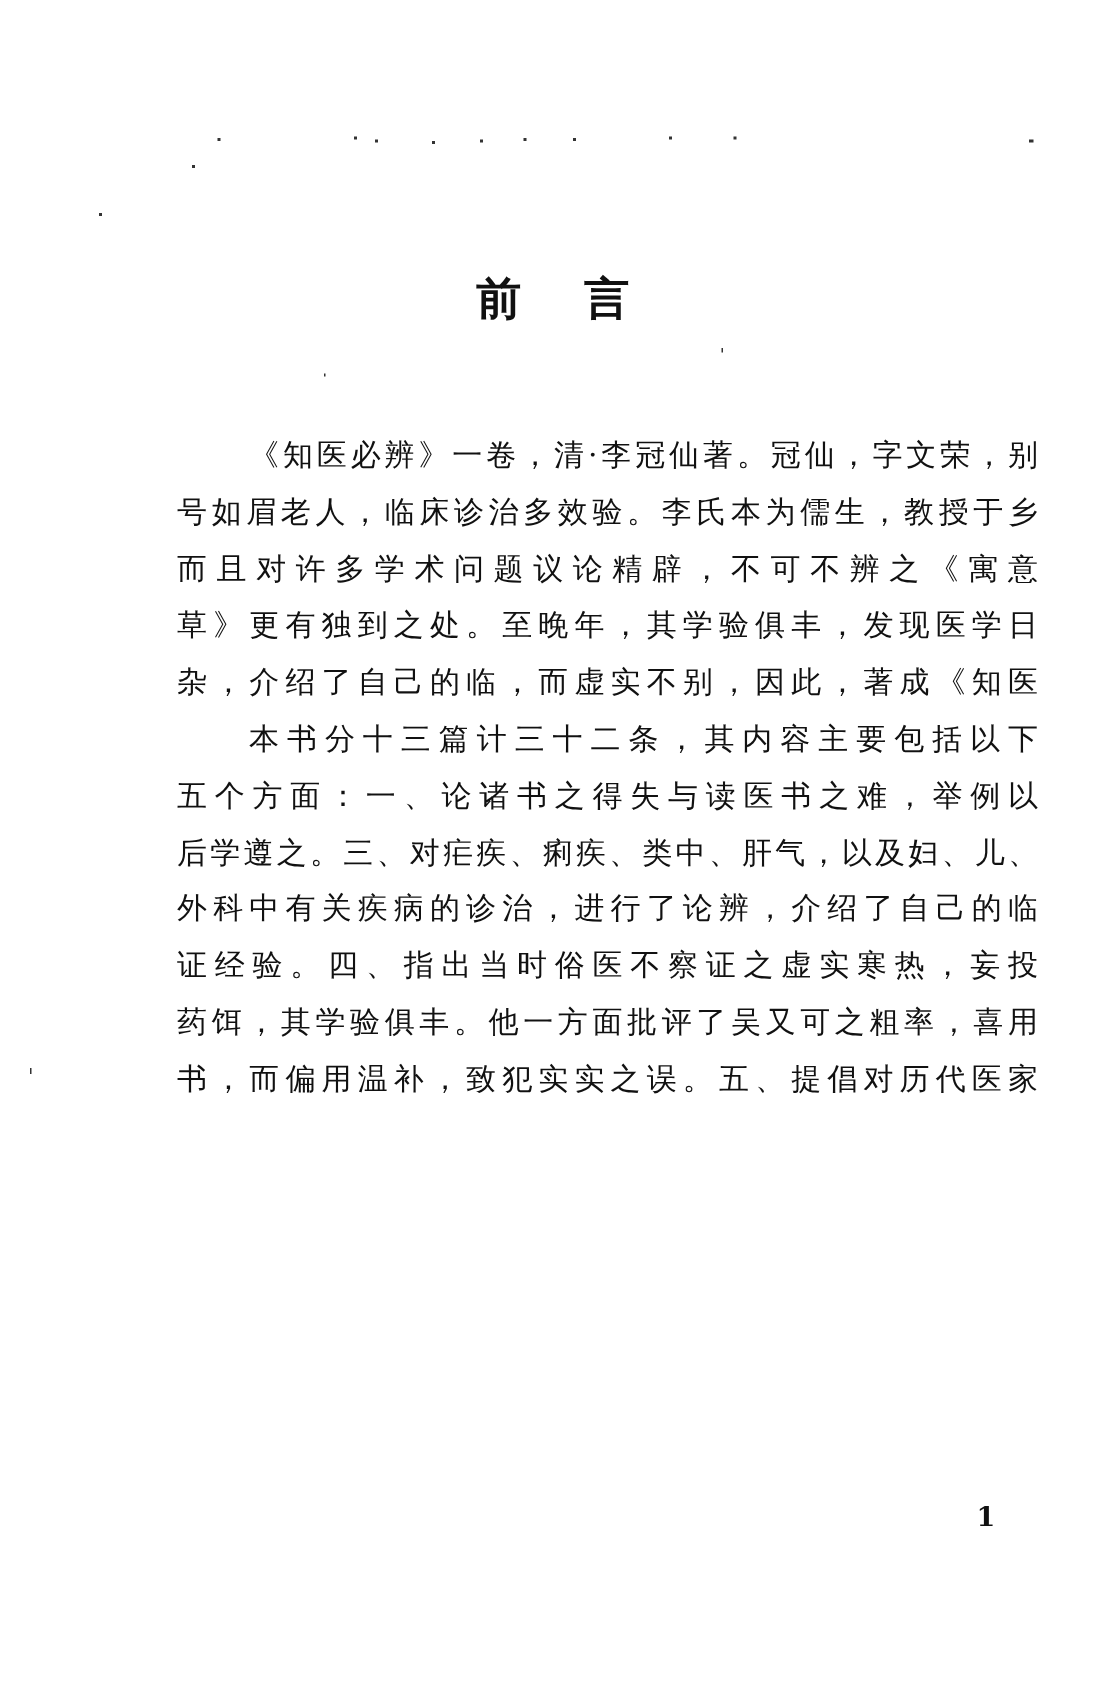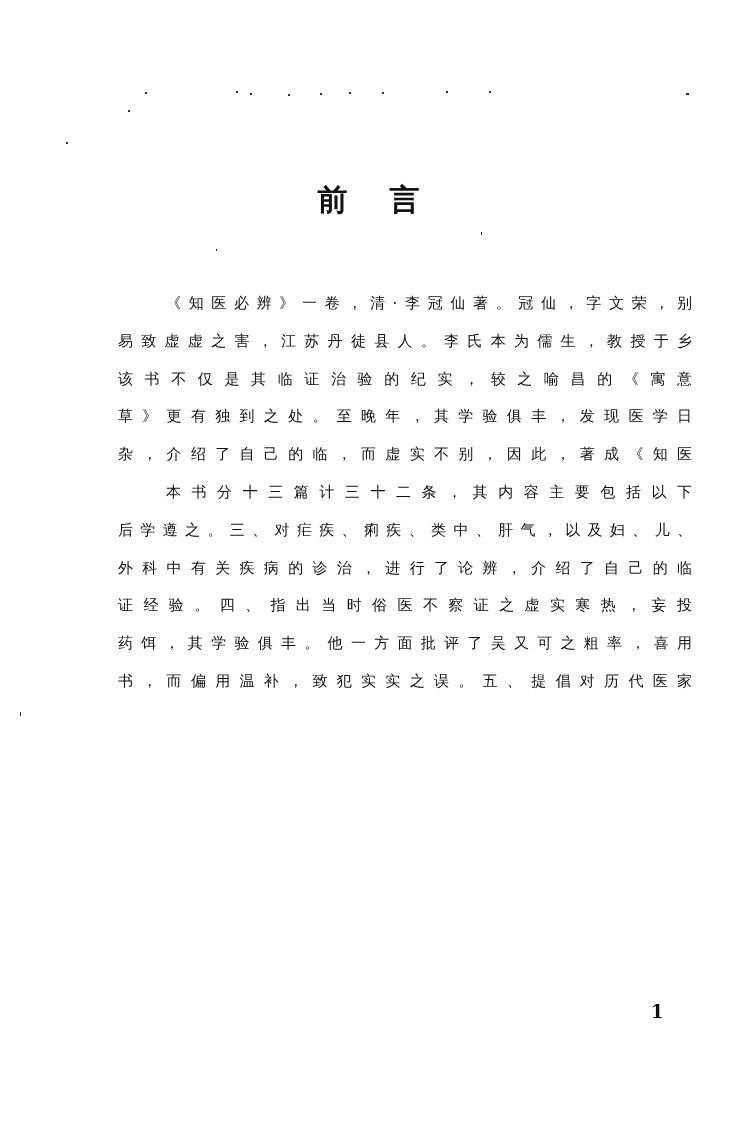--- a/index.html
+++ b/index.html
@@ -44,21 +44,21 @@
     .body-text {
       position: absolute;
       left: 118px;
       top: 285px;
       width: 574px;
     }
     .line {
       display: block;
       height: 37.8px;
       line-height: 37.8px;
-      font-size: 15px;
+      font-size: 20px;
       white-space: nowrap;
       text-align: justify;
       text-align-last: justify;
       letter-spacing: 0px;
     }
     .line.indent {
       padding-left: 48px;
     }
     .page-number {
       position: absolute;
@@ -88,27 +88,28 @@
   <div class="speck" style="left:66px;top:142px;"></div>
   <div class="speck" style="left:481px;top:232px;height:3px;width:1px;"></div>
   <div class="speck" style="left:216px;top:249px;width:1px;"></div>
   <div class="speck" style="left:20px;top:712px;width:1px;height:4px;"></div>
 
   <h1 class="title" style="margin:0;">前言</h1>
 
   <div class="body-text">
     <div class="paragraph">
       <span class="line indent">《知医必辨》一卷，清·李冠仙著。冠仙，字文荣，别</span>
-      <span class="line">易致虚虚之害，江苏丹徒县人。李氏本为儒生，教授于乡</span>
-      <span class="line">该书不仅是其临证治验的纪实，较之喻昌的《寓意</span>
+      <span class="line">号如眉老人，临床诊治多效验。李氏本为儒生，教授于乡</span>
+      <span class="line">而且对许多学术问题议论精辟，不可不辨之《寓意</span>
       <span class="line">草》更有独到之处。至晚年，其学验俱丰，发现医学日</span>
       <span class="line">杂，介绍了自己的临，而虚实不别，因此，著成《知医</span>
     </div>
     <div class="paragraph">
       <span class="line indent">本书分十三篇计三十二条，其内容主要包括以下</span>
+      <span class="line">五个方面：一、论诸书之得失与读医书之难，举例以</span>
       <span class="line">后学遵之。三、对疟疾、痢疾、类中、肝气，以及妇、儿、</span>
       <span class="line">外科中有关疾病的诊治，进行了论辨，介绍了自己的临</span>
       <span class="line">证经验。四、指出当时俗医不察证之虚实寒热，妄投</span>
       <span class="line">药饵，其学验俱丰。他一方面批评了吴又可之粗率，喜用</span>
       <span class="line">书，而偏用温补，致犯实实之误。五、提倡对历代医家</span>
     </div>
   </div>
 
   <div class="page-number">1</div>
 </div>

